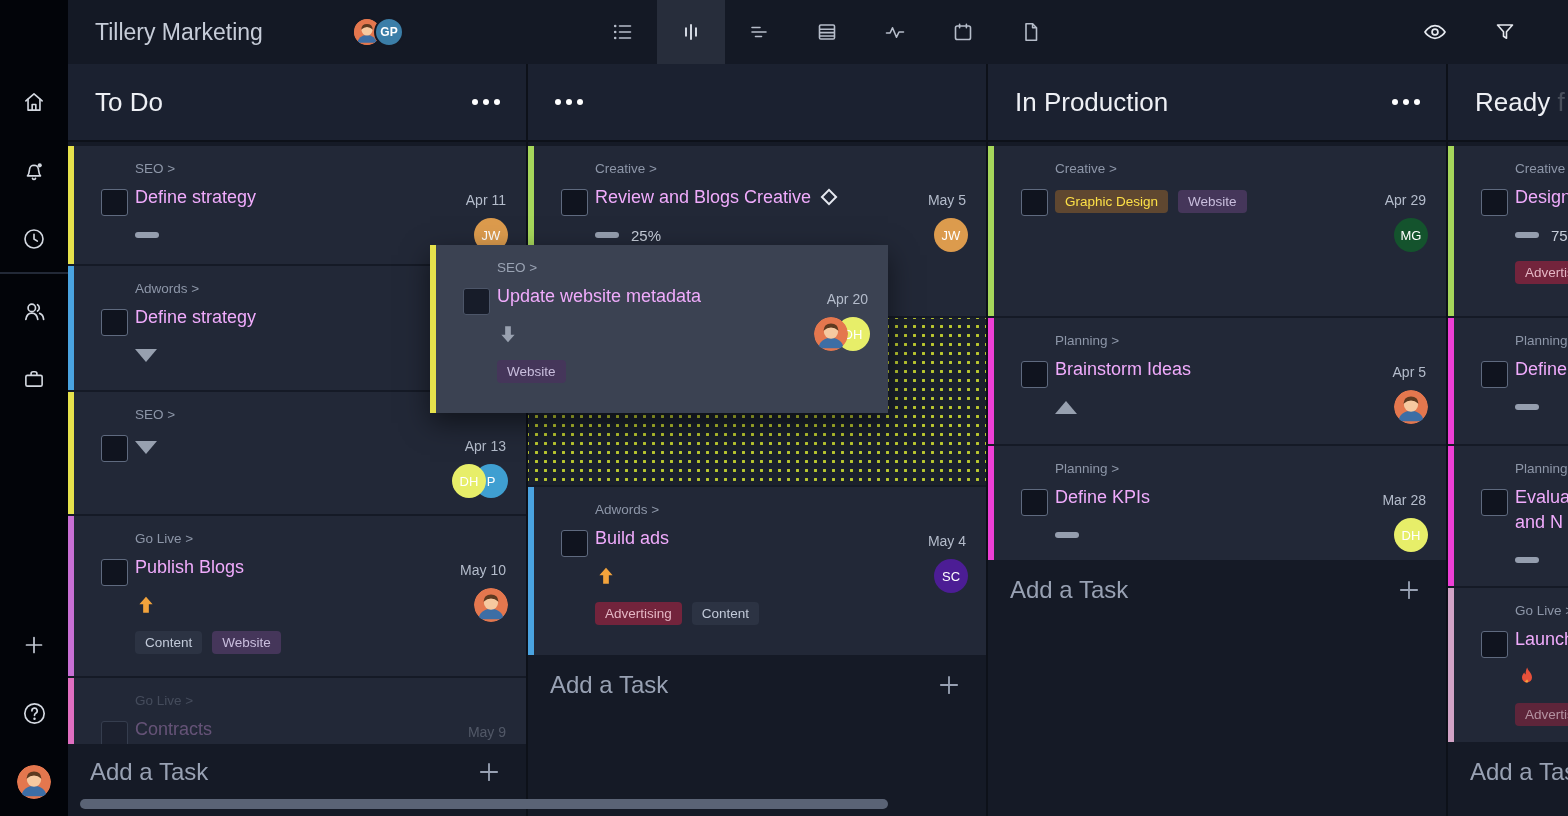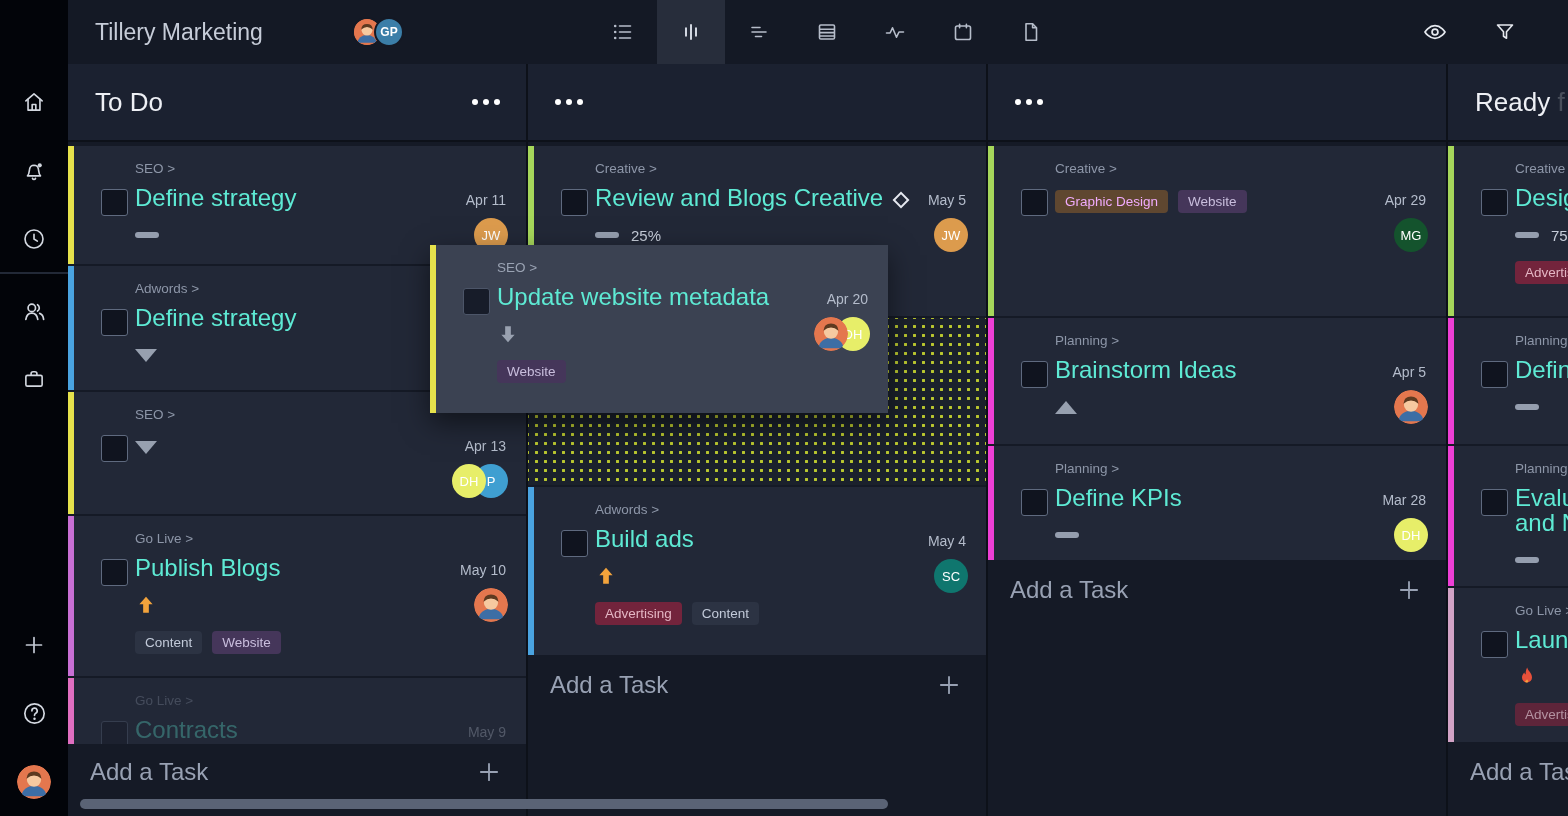--- a/index.html
+++ b/index.html
@@ -33,21 +33,21 @@
   .col-header{position:absolute;left:0;top:0;right:0;height:78px;background:#1b2130;display:flex;align-items:center;
     padding:0 26px 0 27px;border-bottom:2px solid #0d1119;gap:48px;}
   .col-title{font-size:26px;color:#eef0f5;font-weight:400;flex:1;white-space:nowrap;}
   .col-title .fade{opacity:.22;}
   .dots-menu{display:flex;gap:5px;cursor:pointer;padding:6px 0;}
   .dots-menu i{width:6px;height:6px;border-radius:50%;background:#fff;}
   .col-body{position:absolute;left:0;top:82px;right:0;display:flex;flex-direction:column;gap:2px;}
 
   .card{position:relative;background:#222837;border-left:6px solid #888;padding:15px 18px 12px 61px;cursor:pointer;flex:none;}
   .crumb{font-size:13.5px;color:#8d96a8;margin-bottom:9px;white-space:nowrap;}
-  .card-title{font-size:24px;color:#5eead4;line-height:25px;padding-right:108px;white-space:nowrap;}
+  .card-title{font-size:18px;color:#f0abfc;line-height:25px;padding-right:108px;white-space:nowrap;}
   .ready .card-title{padding-right:0;}
   .checkbox{position:absolute;left:27px;top:43px;width:27px;height:27px;background:#10141f;border:1px solid #5f6a7f;border-radius:3px;cursor:pointer;}
   .due{position:absolute;right:20px;top:46px;font-size:14px;color:#b4bccb;}
   .avatars{position:absolute;right:18px;top:72px;display:flex;}
   .avatar{width:34px;height:34px;border-radius:50%;display:flex;align-items:center;justify-content:center;
     font-size:13px;color:#fff;overflow:hidden;flex:none;}
   .avatars .avatar:first-child{z-index:2;}
   .avatars .avatar + .avatar{margin-left:-12px;z-index:1;}
   .icon-row{margin-top:13px;height:24px;display:flex;align-items:center;}
   .prog-dash{width:24px;height:6px;border-radius:3px;background:#959eae;}
@@ -339,47 +339,48 @@
           <svg width="22" height="22" viewBox="0 0 24 24">
               <path d="M12 3l7.2 8.2h-4.1V20.5H8.9V11.2H4.8z" fill="#f2a33c"></path>
             </svg>
         </div>
         <div class="tags">
           <span class="tag" style="background-color: rgb(115, 36, 60); color: rgb(228, 182, 196);">Advertising</span>
           <span class="tag" style="background-color: rgb(44, 51, 67); color: rgb(194, 202, 217);">Content</span>
         </div>
         <span class="due">May 4</span>
         <div class="avatars">
-          <span class="avatar" style="background-color: #0f766e; margin-left: 44px;">SC</span>
+          <span class="avatar" style="background-color: #4c1d95; margin-left: 44px;">SC</span>
         </div>
       </div>
       <div class="addtask">
         <span class="addtask-label">Add a Task</span>
         <svg width="26" height="26" viewBox="0 0 24 24" style="color:#98a1b3">
             <use href="#ic-plus"></use>
           </svg>
       </div>
     </div>
   </section>
 
   <section class="col" style="left:988px">
     <div class="col-header">
+      <h2 class="col-title" style="margin:0;font-size:26px;font-weight:400">In Production</h2>
       <div class="dots-menu">
           <i></i>
           <i></i>
           <i></i>
         </div>
     </div>
     <div class="col-body">
 
       <div class="card" style="height: 170px; border-left-color: rgb(166, 215, 91);">
         <span class="checkbox"></span>
         <div class="crumb">Creative &gt;</div>
         <div class="tags">
-          <span class="tag" style="background-color: rgb(95, 71, 48); color: #f0abfc;">Graphic Design</span>
+          <span class="tag" style="background-color: rgb(95, 71, 48); color: #fde047;">Graphic Design</span>
           <span class="tag" style="background-color: rgb(69, 54, 90); color: rgb(201, 190, 221);">Website</span>
         </div>
         <span class="due">Apr 29</span>
         <div class="avatars">
           <span class="avatar" style="background-color: #14532d;">MG</span>
         </div>
       </div>
 
       <div class="card" style="height: 126px; border-left-color: rgb(238, 63, 214);">
         <span class="checkbox"></span>

